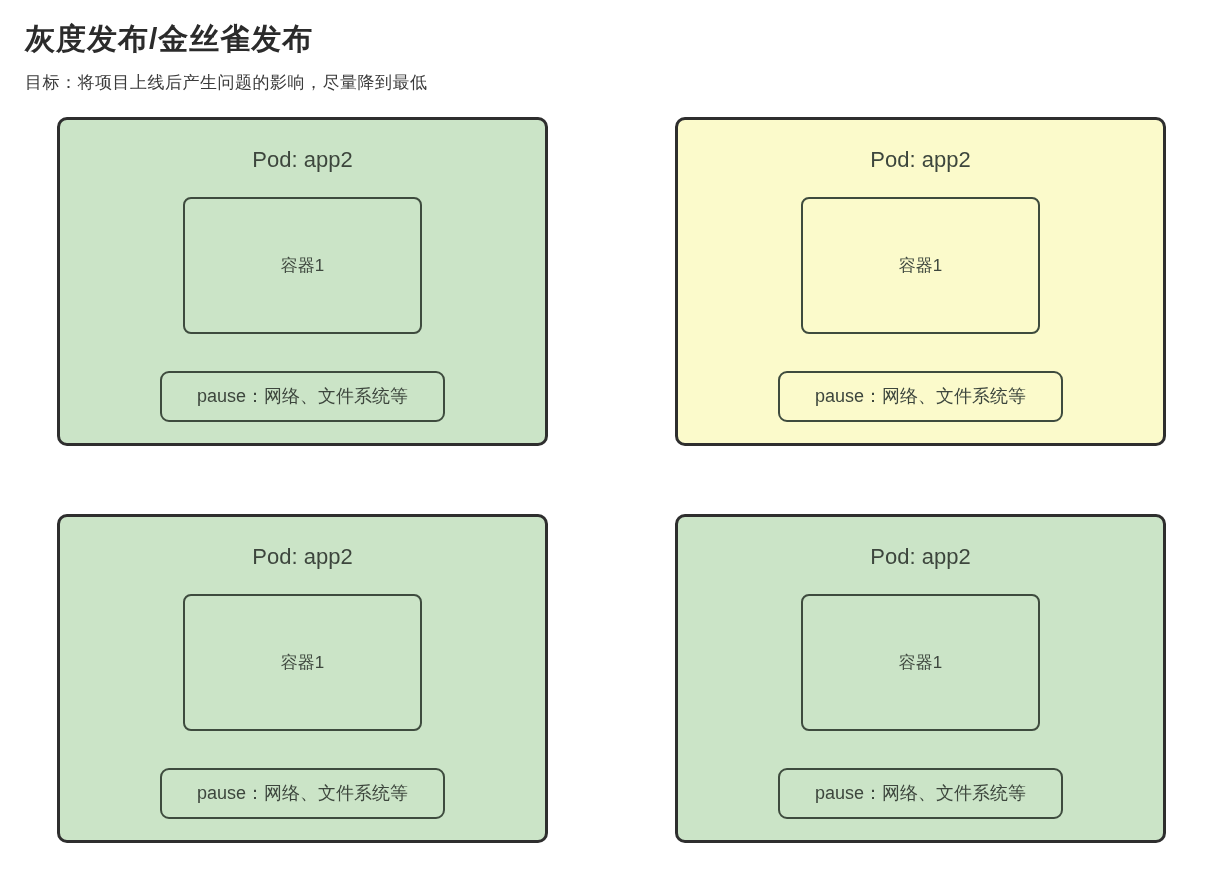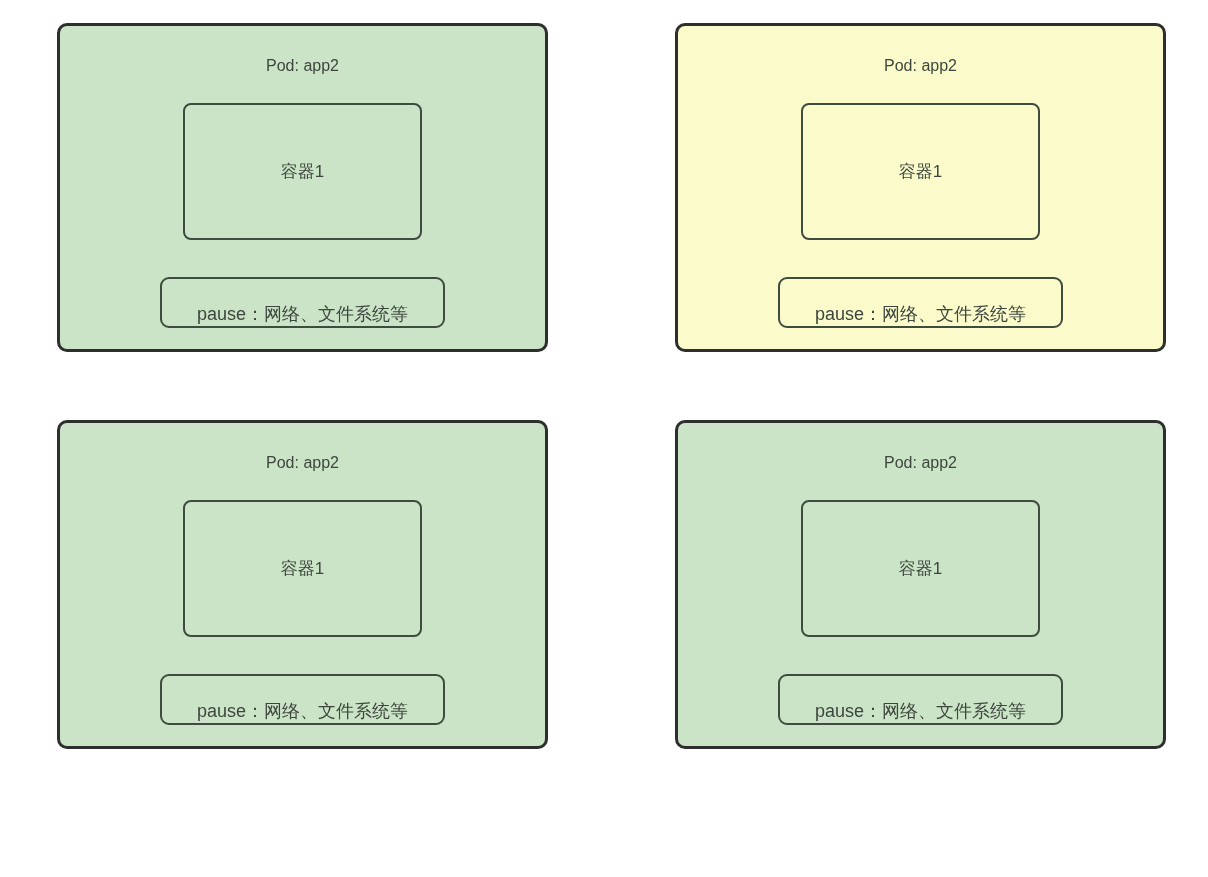--- a/index.html
+++ b/index.html
@@ -55,21 +55,21 @@
     border-radius: 10px;
     display: flex;
     flex-direction: column;
     align-items: center;
   }
   .pod-card[data-variant="yellow"] {
     background: var(--yellow-fill);
   }
   .pod-label {
     margin-top: 30px;
-    font-size: 16px;
+    font-size: 22px;
     color: var(--text-color);
     line-height: 20px;
   }
   .container-box {
     margin-top: 27px;
     width: 239px;
     height: 137px;
     border: 2.5px solid var(--inner-border);
     border-radius: 8px;
     display: flex;
@@ -78,31 +78,35 @@
     font-size: 17px;
     color: var(--text-color);
   }
   .pause-box {
     margin-top: 37px;
     height: 51px;
     padding: 0 35px;
     border: 2.5px solid var(--inner-border);
     border-radius: 9px;
     display: flex;
-    align-items: flex-end;
+    align-items: center;
     font-size: 18px;
     color: var(--text-color);
     white-space: nowrap;
   }
 </style>
 </head>
 <body>
 
 <div class="page">
 
+  <div class="header">
+    <div class="title">灰度发布/金丝雀发布</div>
+    <div class="subtitle">目标：将项目上线后产生问题的影响，尽量降到最低</div>
+  </div>
 
   <div class="pod-grid">
 
     <div class="pod-card" data-variant="green">
       <div class="pod-label">Pod: app2</div>
       <div class="container-box">
         <span>容器1</span>
       </div>
       <div class="pause-box">
         <span>pause：网络、文件系统等</span>

